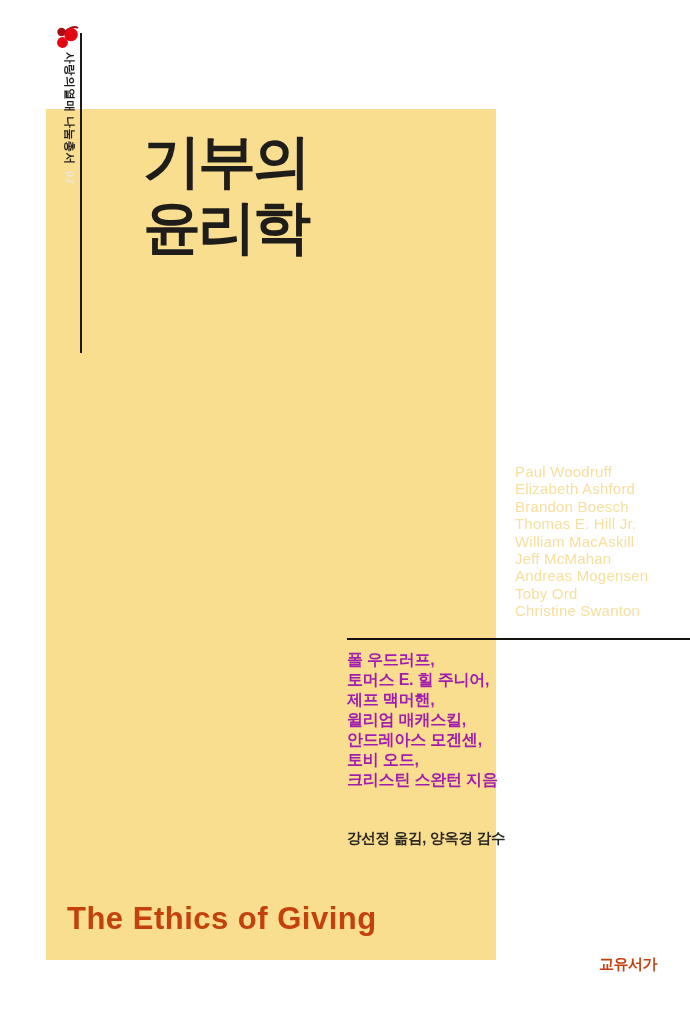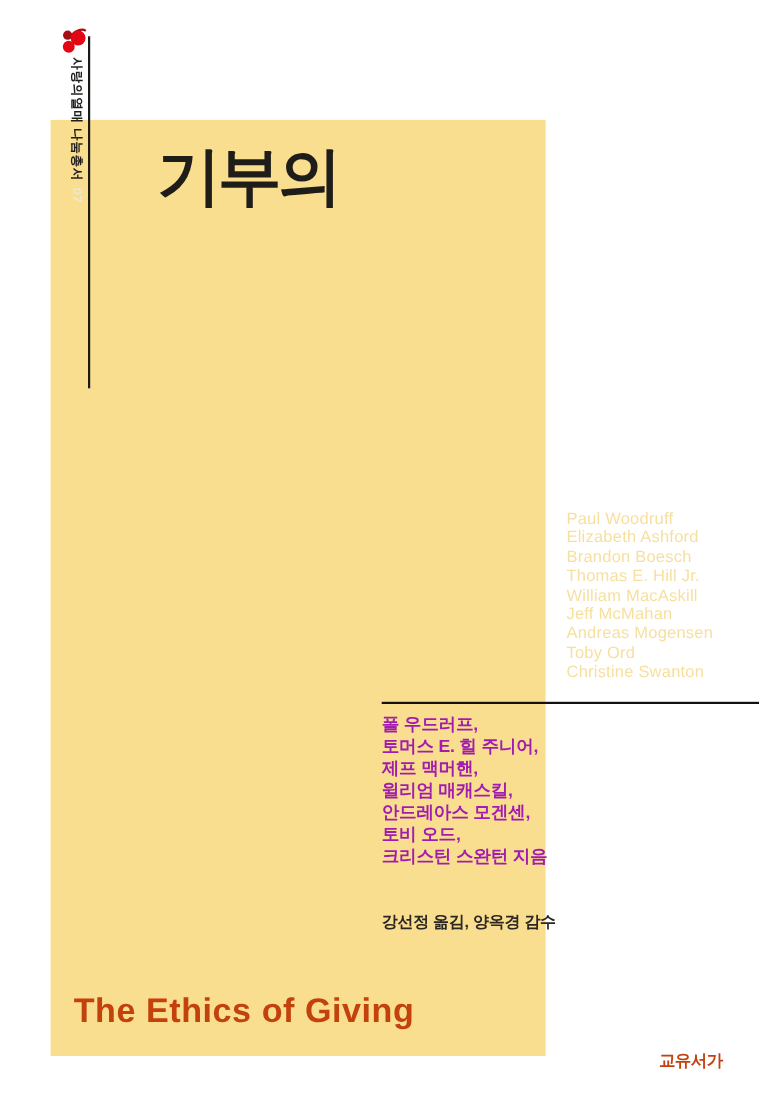--- a/index.html
+++ b/index.html
@@ -72,20 +72,21 @@
     <circle cx="7.5" cy="17.5" r="5.4" fill="#e30613"></circle>
   </svg>
 </span>
 <div class="spine-line"></div>
 <div class="spine-text">
   <span>사랑의열매 나눔총서</span><span class="vol">07</span>
 </div>
 
 <div class="title">
   <div>기부의</div>
+  <div>윤리학</div>
 </div>
 
 <div class="authors-en">
     <div>Paul Woodruff</div>
     <div>Elizabeth Ashford</div>
     <div>Brandon Boesch</div>
     <div>Thomas E. Hill Jr.</div>
     <div>William MacAskill</div>
     <div>Jeff McMahan</div>
     <div>Andreas Mogensen</div>

